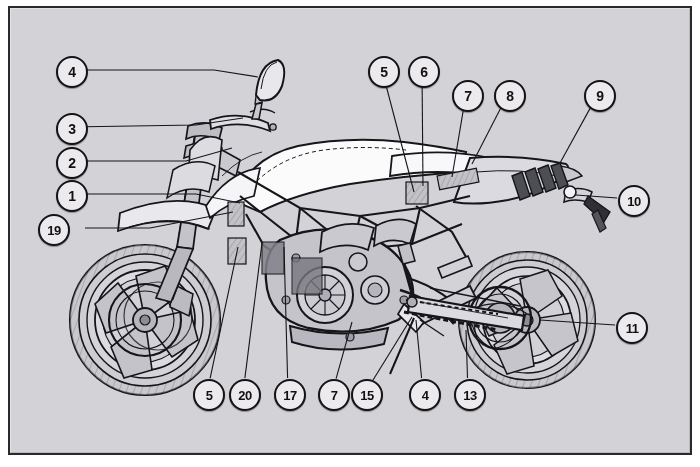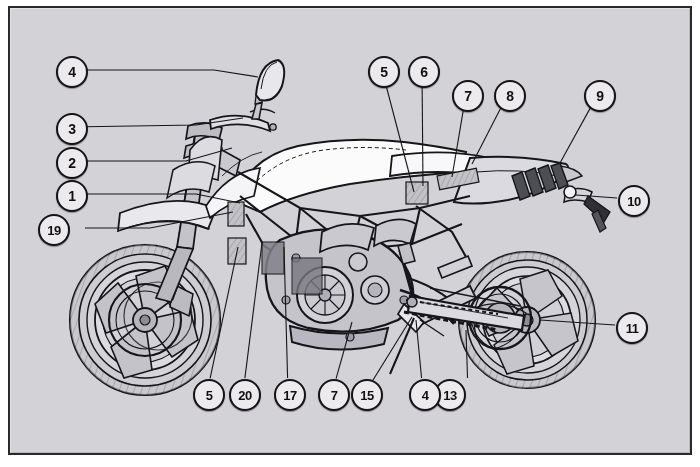--- a/index.html
+++ b/index.html
@@ -292,21 +292,21 @@
       <div class="callout" style="left: 70px; top: 127px;">3</div>
       <div class="callout" style="left: 70px; top: 70px;">4</div>
       <div class="callout" style="left: 382px; top: 70px;">5</div>
       <div class="callout" style="left: 422px; top: 70px;">6</div>
       <div class="callout" style="left: 466px; top: 94px;">7</div>
       <div class="callout" style="left: 508px; top: 94px;">8</div>
       <div class="callout" style="left: 598px; top: 94px;">9</div>
       <div class="callout wide" style="left: 632px; top: 199px;">10</div>
       <div class="callout wide" style="left: 207px; top: 393px;">5</div>
       <div class="callout wide" style="left: 630px; top: 326px;">11</div>
-      <div class="callout wide" style="left: 448px; top: 393px;">13</div>
+      <div class="callout wide" style="left: 468px; top: 393px;">13</div>
       <div class="callout wide" style="left: 423px; top: 393px;">4</div>
       <div class="callout wide" style="left: 365px; top: 393px;">15</div>
       <div class="callout wide" style="left: 332px; top: 393px;">7</div>
       <div class="callout wide" style="left: 288px; top: 393px;">17</div>
       <div class="callout wide" style="left: 243px; top: 393px;">20</div>
       <div class="callout wide" style="left: 52px; top: 228px;">19</div>
     </div>
 
 </div>
 

